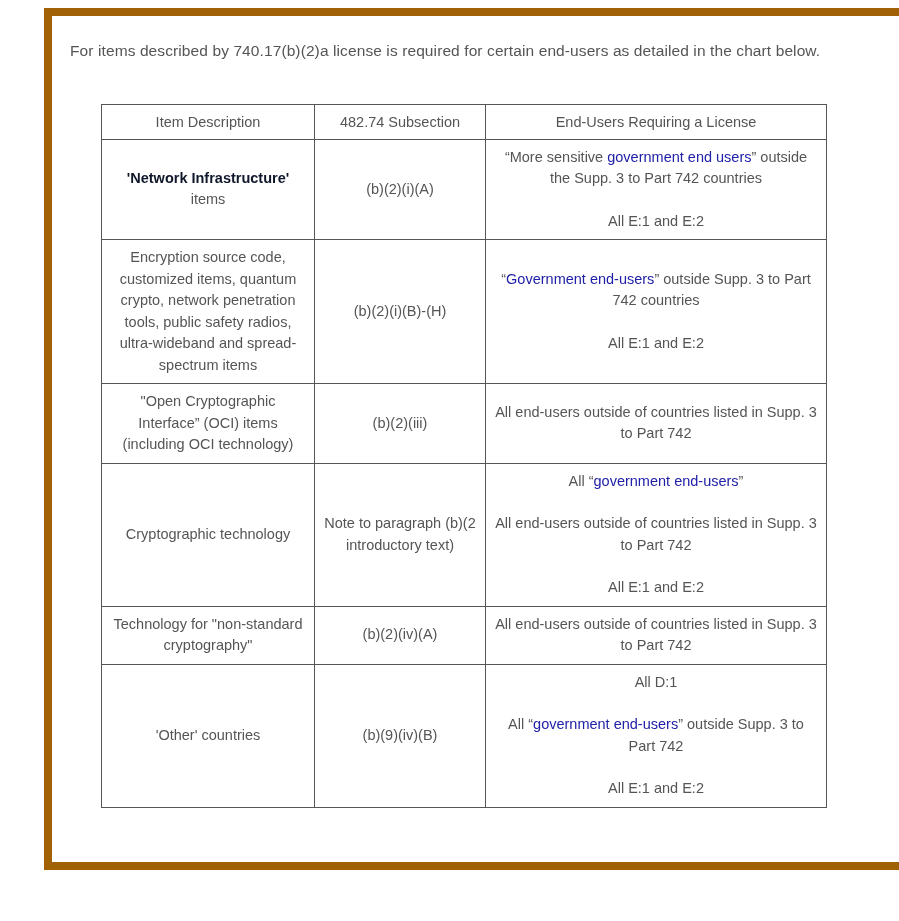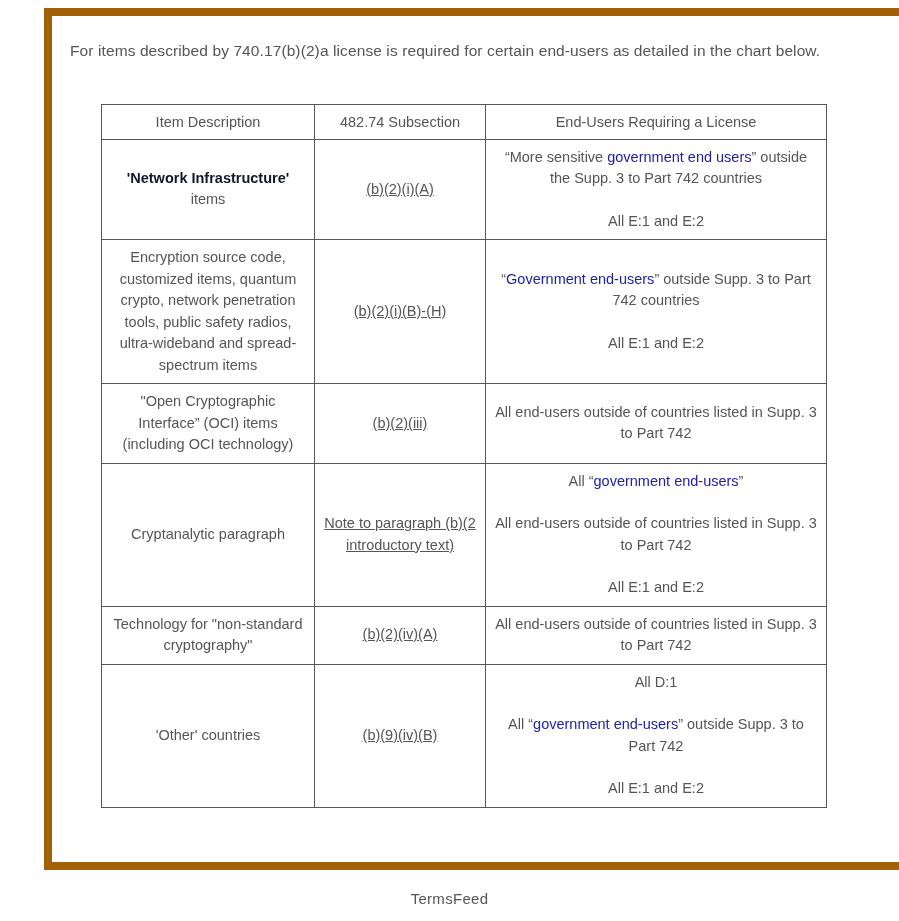--- a/index.html
+++ b/index.html
@@ -72,21 +72,21 @@
   .license-table th {
     text-align: center;
     padding-bottom: 5px;
     font-size: 14.5px;
   }
   .col-item   { width: 213px; }
   .col-sub    { width: 171px; }
   .col-users  { width: 341px; }
 
   .cell-item   { text-align: left;   padding-left: 10px; }
-  .cell-sub    { text-align: left;   padding-left: 13px; text-decoration: underline; }
+  .cell-sub    { text-align: left;   padding-left: 13px; }
   .cell-users  { text-align: left;   padding-left: 10px; }
 
   .lnk { color: #2020a8; }
 
   .gap { display: block; height: 21px; }
 
   
   .footer-brand {
     position: absolute;
     left: 0;
@@ -142,21 +142,21 @@
             </td>
           </tr>
           <tr>
             <td class="cell-item"><span>"Open Cryptographic Interface” (OCI) items (including OCI technology)</span></td>
             <td class="cell-sub"><span>(b)(2)(iii)</span></td>
             <td class="cell-users">
               <span class="blk">All end-users outside of countries listed in Supp. 3 to Part 742</span>
             </td>
           </tr>
           <tr>
-            <td class="cell-item"><span>Cryptanalytic paragraph</span></td>
+            <td class="cell-item"><span>Cryptographic technology</span></td>
             <td class="cell-sub"><span>Note to paragraph (b)(2 introductory text)</span></td>
             <td class="cell-users">
               <span class="blk">All “<span class="lnk" style="color: rgb(32, 32, 168);">government end-users</span>”</span>
               <span class="gap"></span>
               <span class="blk">All end-users outside of countries listed in Supp. 3 to Part 742</span>
               <span class="gap"></span>
               <span class="blk">All E:1 and E:2</span>
             </td>
           </tr>
           <tr>
@@ -175,15 +175,14 @@
               <span class="blk">All “<span class="lnk" style="color: rgb(32, 32, 168);">government end-users</span>” outside Supp. 3 to Part 742</span>
               <span class="gap"></span>
               <span class="blk">All E:1 and E:2</span>
             </td>
           </tr>
         </tbody>
     </table>
 
   </div>
 
-  <div class="footer-brand">TermsFeed</div>
 
 </div>
 
 </body></html>

